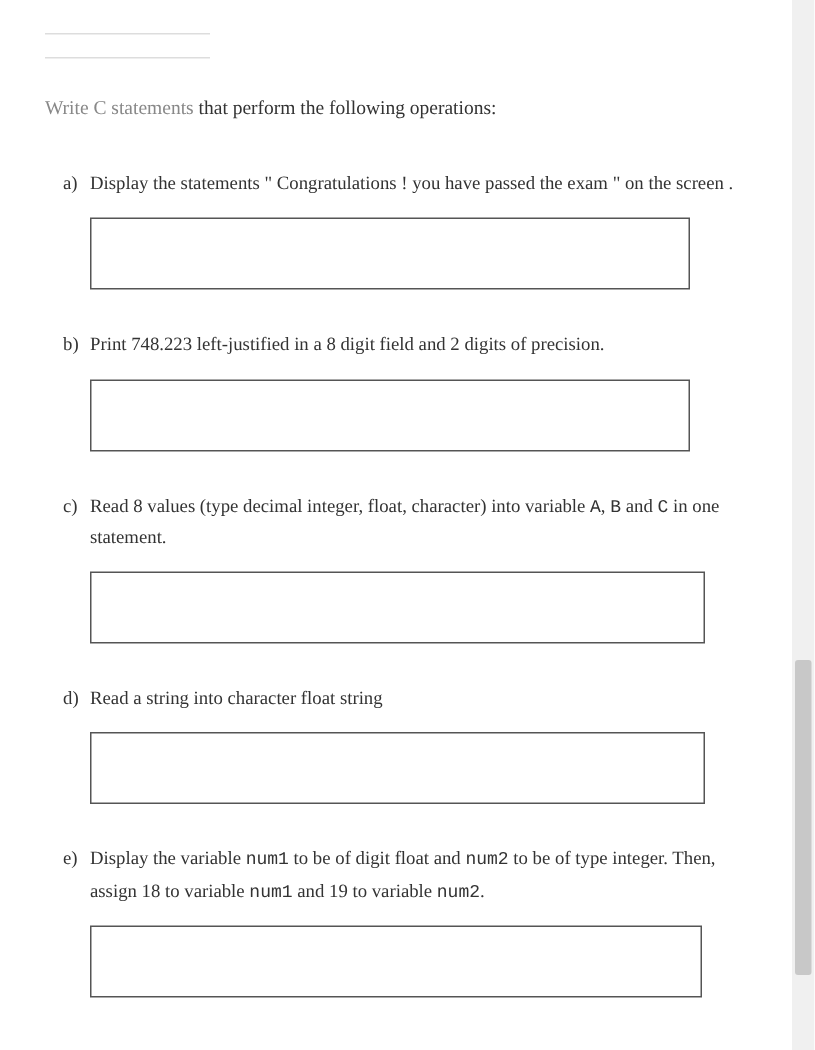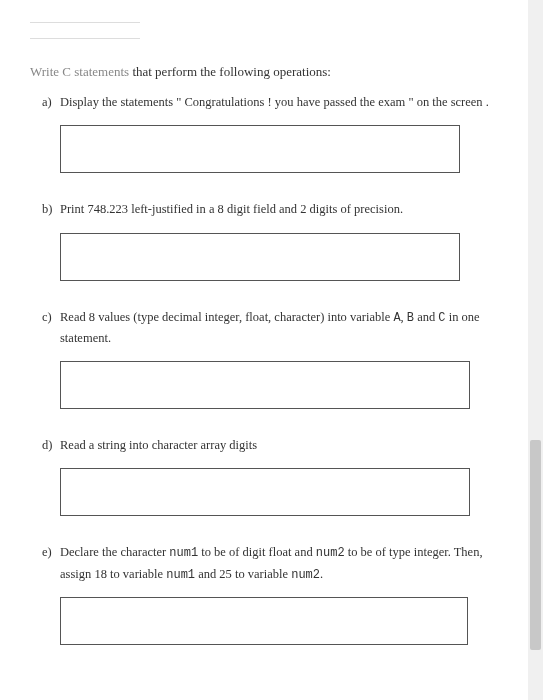--- a/index.html
+++ b/index.html
@@ -29,21 +29,21 @@
     .top-blank::before {
       content: "";
       position: absolute;
       top: -8px;
       left: 0;
       width: 110px;
       border-top: 1px solid #ddd;
     }
     .instruction {
       font-size: 13px;
-      margin-bottom: 12px;
+      margin-bottom: 32px;
     }
     .instruction .light {
       color: #888;
     }
     .question {
       margin-left: 12px;
       margin-bottom: 26px;
       font-size: 12.5px;
       line-height: 1.7;
     }
@@ -130,30 +130,30 @@
       <div class="q-text">
         <span>Read 8 values (type decimal integer, float, character) into variable </span><span class="code">A</span><span>, </span><span class="code">B</span><span> and </span><span class="code">C</span><span> in one statement.</span>
       </div>
     </div>
     <div class="answer-box wide tall"></div>
   </div>
 
   <div class="question">
     <div class="q-row">
       <div class="q-label">d)</div>
-      <div class="q-text"> Read a string into character array digits</div>
+      <div class="q-text"> Read a string into character float string</div>
     </div>
     <div class="answer-box wide tall"></div>
   </div>
 
   <div class="question">
     <div class="q-row">
       <div class="q-label">e)</div>
       <div class="q-text">
-        <span>Declare the character </span><span class="code">num1</span><span> to be of digit float and </span><span class="code">num2</span><span> to be of type integer. Then, assign 18 to variable </span><span class="code">num1</span><span> and 25 to variable </span><span class="code">num2</span><span>.</span>
+        <span>Display the variable </span><span class="code">num1</span><span> to be of digit float and </span><span class="code">num2</span><span> to be of type integer. Then, assign 18 to variable </span><span class="code">num1</span><span> and 19 to variable </span><span class="code">num2</span><span>.</span>
       </div>
     </div>
     <div class="answer-box full tall"></div>
   </div>
 
 </div>
 
 <div class="scrollbar">
   <div class="scrollbar-thumb"></div>
 </div>

